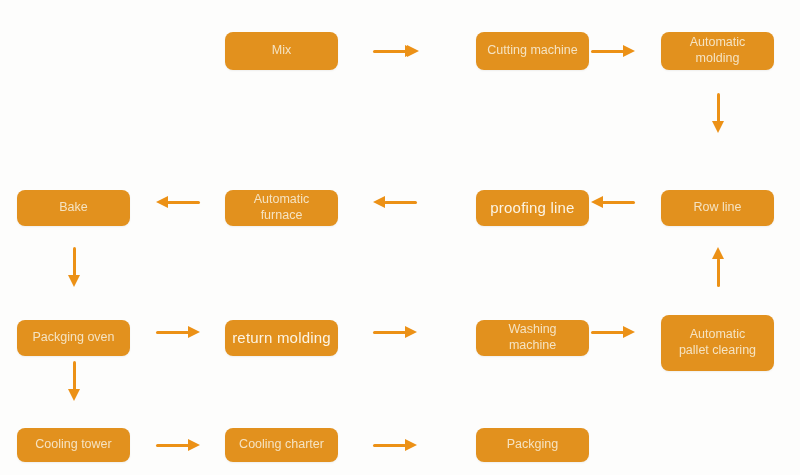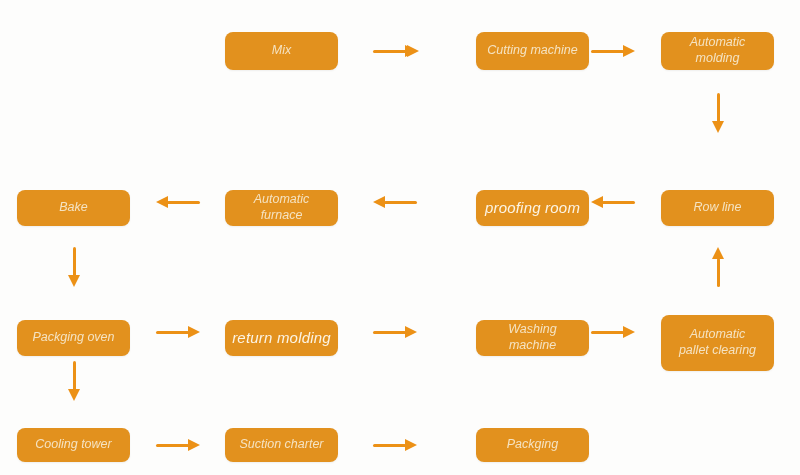--- a/index.html
+++ b/index.html
@@ -10,21 +10,20 @@
     --bg:#FDFDFC;
   }
   *{margin:0;padding:0;box-sizing:border-box;}
   html,body{background:#fff;}
   .canvas{
     position:relative;
     width:800px;height:475px;
     background:var(--bg);
     font-family:"Liberation Sans","DejaVu Sans",sans-serif;
     overflow:hidden;
-    font-style:italic;
   }
   .node{
     position:absolute;
     width:113px;
     background:var(--node-fill);
     border-radius:8px;
     color:var(--text);
     font-size:12.5px;
     line-height:1.25;
     display:flex;
@@ -97,38 +96,38 @@
   <div class="node col3 row1">Cutting machine</div>
   <div class="arrow arrow-right" style="left:591px;top:45px"></div>
   <div class="node col4 row1">Automatic molding</div>
 
   <div class="arrow arrow-down" style="left:712px;top:93px"></div>
 
   <div class="node col1 row2">Bake</div>
   <div class="arrow arrow-left" style="left:156px;top:196px"></div>
   <div class="node col2 row2">Automatic furnace</div>
   <div class="arrow arrow-left" style="left:373px;top:196px"></div>
-  <div class="node col3 row2 big">proofing room</div>
+  <div class="node col3 row2 big">proofing line</div>
   <div class="arrow arrow-left" style="left:591px;top:196px"></div>
   <div class="node col4 row2">Row line</div>
 
   <div class="arrow arrow-down" style="left:68px;top:247px"></div>
   <div class="arrow arrow-up" style="left:712px;top:247px"></div>
 
   <div class="node col1 row3">Packging oven</div>
   <div class="arrow arrow-right" style="left:156px;top:326px"></div>
   <div class="node col2 row3 big">return molding</div>
   <div class="arrow arrow-right" style="left:373px;top:326px"></div>
   <div class="node col3 row3">Washing machine</div>
   <div class="arrow arrow-right" style="left:591px;top:326px"></div>
   <div class="node col4 tall">Automatic pallet clearing</div>
 
   <div class="arrow arrow-down" style="left:68px;top:361px"></div>
 
   <div class="node col1 row4">Cooling tower</div>
   <div class="arrow arrow-right" style="left:156px;top:439px"></div>
-  <div class="node col2 row4">Suction charter</div>
+  <div class="node col2 row4">Cooling charter</div>
   <div class="arrow arrow-right" style="left:373px;top:439px"></div>
   <div class="node col3 row4">Packging</div>
 
   <div class="arrow arrow-right mix-cut" style="left:375px;top:45px"></div>
 
 </div>
 
 </body></html>

